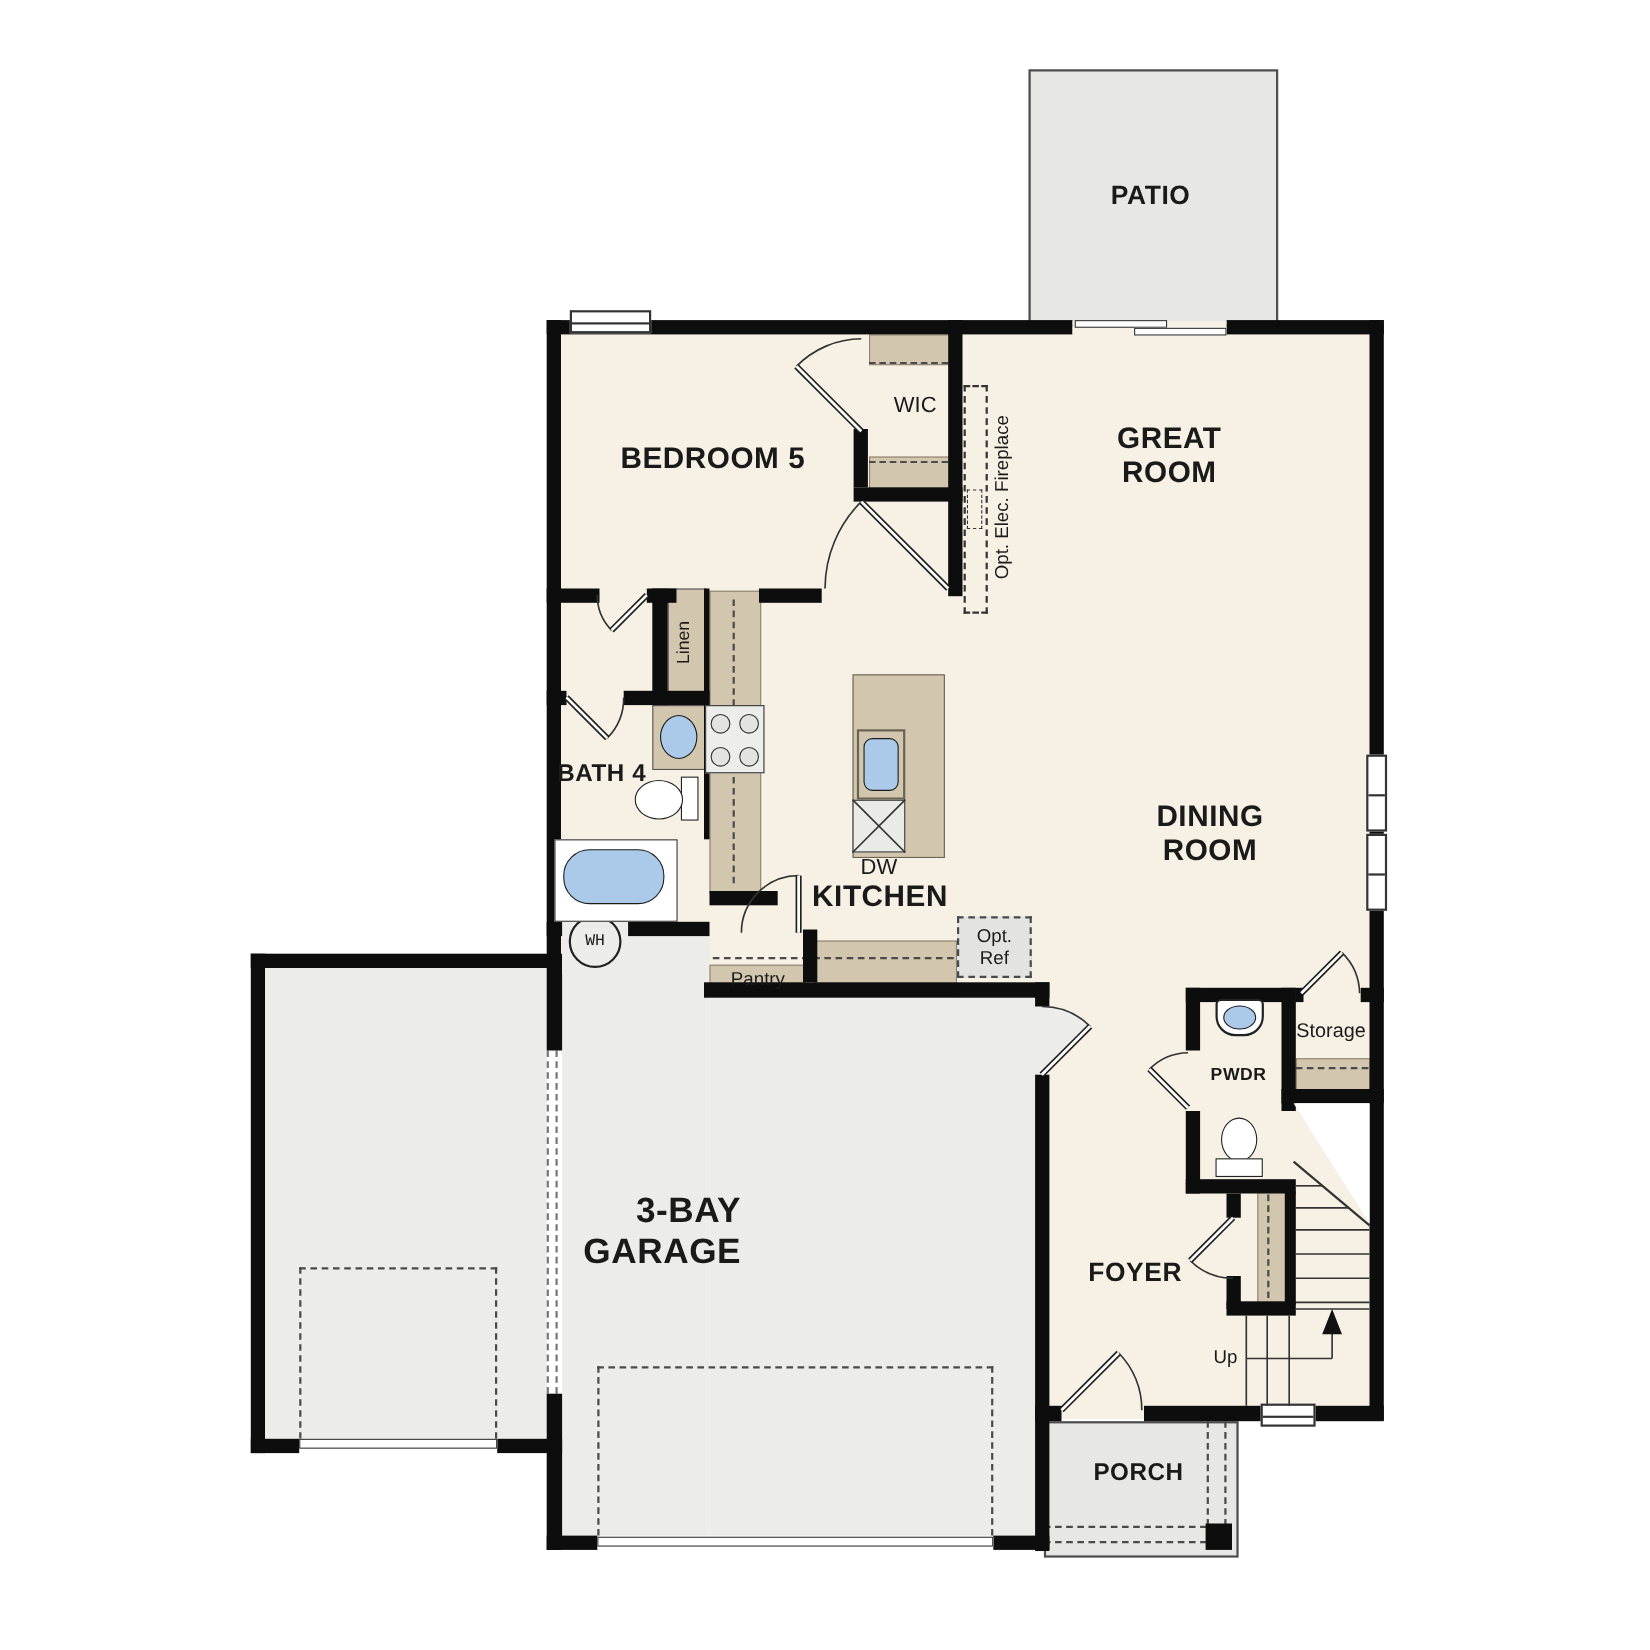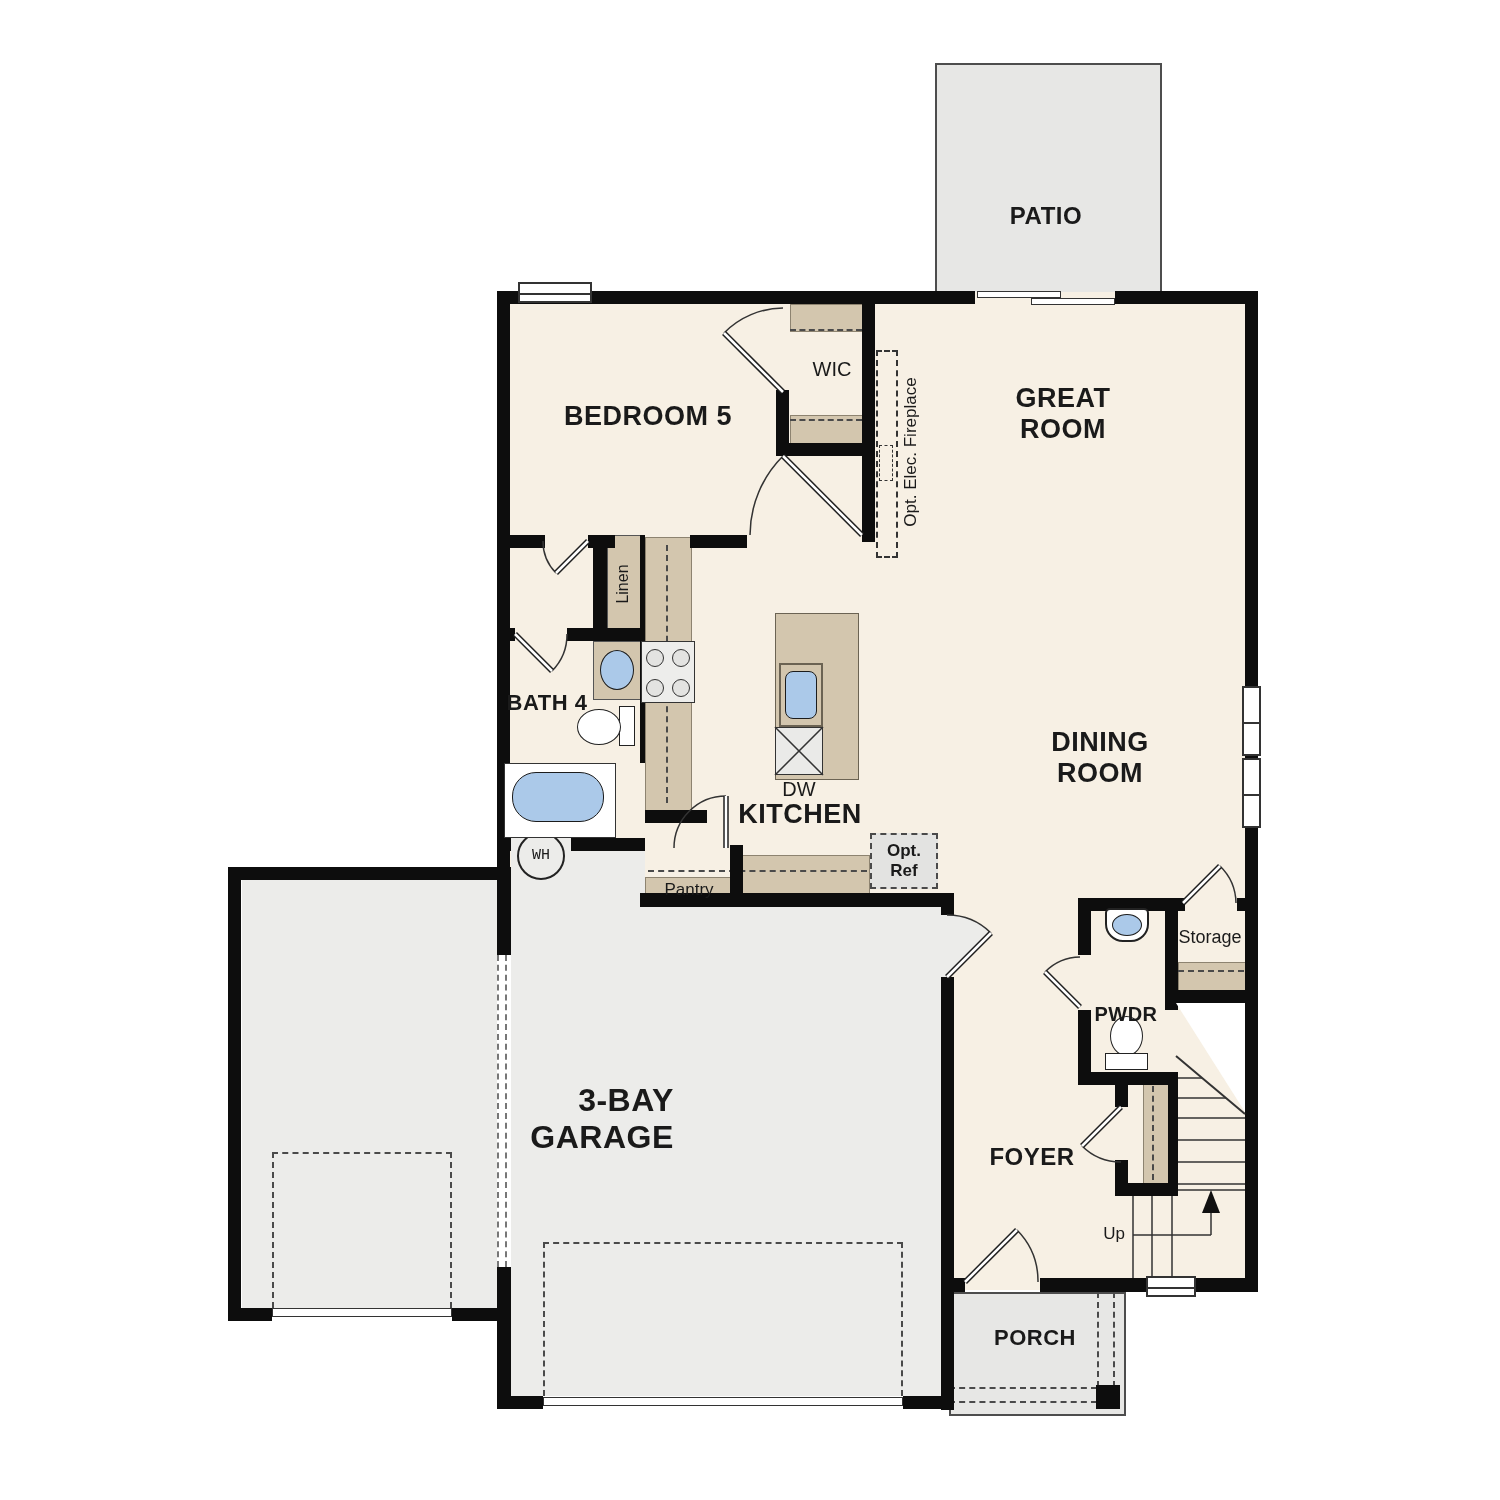--- a/index.html
+++ b/index.html
@@ -215,45 +215,45 @@
       <line x1="862" y1="535" x2="783" y2="456"></line>
       <line x1="726" y1="848" x2="726" y2="796"></line>
       <line x1="947" y1="977" x2="991" y2="933"></line>
       <line x1="1080" y1="1007" x2="1045" y2="972"></line>
       <line x1="1183" y1="903" x2="1220" y2="866"></line>
       <line x1="1121" y1="1107" x2="1082" y2="1146"></line>
       <line x1="965" y1="1282" x2="1017" y2="1230"></line>
     </g>
   </svg>
 
-  <div class="lbl b" style="left:1046px;top:178px;font-size:24px;margin-top:38px;">PATIO</div>
+  <div class="lbl b" style="left:1046px;top:178px;font-size:24px;">PATIO</div>
   <div class="lbl b" style="left:648px;top:417px;font-size:27px;">BEDROOM 5</div>
   <div class="lbl" style="left:832px;top:369px;font-size:20px;">WIC</div>
   <div class="lbl b" style="left:1063px;top:414px;font-size:27px;">
     <div>GREAT</div>
     <div>ROOM</div>
   </div>
   <div class="lbl vlbl" style="left:911px;top:452px;font-size:17px;">Opt. Elec. Fireplace</div>
   <div class="lbl vlbl" style="left:623px;top:584px;font-size:16px;">Linen</div>
   <div class="lbl b" style="left:547px;top:703px;font-size:22px;">BATH 4</div>
   <div class="lbl b" style="left:800px;top:815px;font-size:27px;">KITCHEN</div>
   <div class="lbl" style="left:689px;top:890px;font-size:17px;">Pantry</div>
   <div class="lbl" style="left:799px;top:789px;font-size:20px;">DW</div>
-  <div class="lbl" style="left:904px;top:861px;font-size:17px;font-weight:bold;">
+  <div class="lbl" style="left:904px;top:861px;font-size:17px;">
     <div>Opt.</div>
     <div>Ref</div>
   </div>
   <div class="lbl b" style="left:1100px;top:758px;font-size:27px;">
     <div>DINING</div>
     <div>ROOM</div>
   </div>
   <div class="lbl b" style="left:602px;top:1119px;font-size:32px;text-align:right;">
     <div>3-BAY</div>
     <div>GARAGE</div>
   </div>
   <div class="lbl" style="left:541px;top:856px;font-size:15px;font-family:Liberation Mono, monospace;">WH</div>
-  <div class="lbl b" style="left:1126px;top:1014px;font-size:20px;">PWDR</div>
+  <div class="lbl b" style="left:1126px;top:978px;font-size:16px;">PWDR</div>
   <div class="lbl" style="left:1210px;top:937px;font-size:18px;">Storage</div>
   <div class="lbl b" style="left:1032px;top:1157px;font-size:24px;">FOYER</div>
   <div class="lbl" style="left:1114px;top:1234px;font-size:17px;">Up</div>
   <div class="lbl b" style="left:1035px;top:1338px;font-size:22px;">PORCH</div>
 
 </div>
 
 </body></html>

